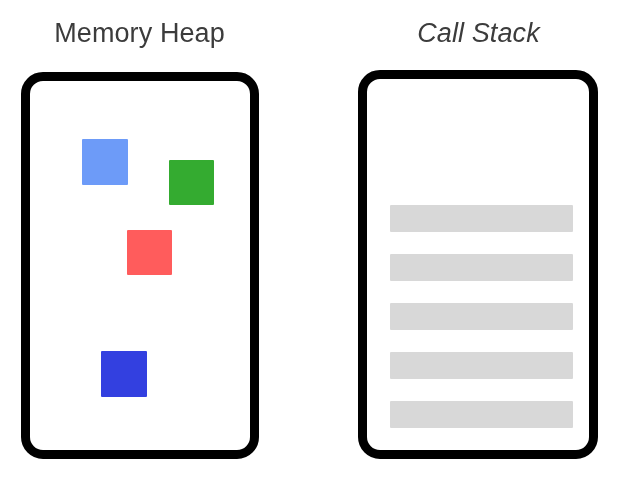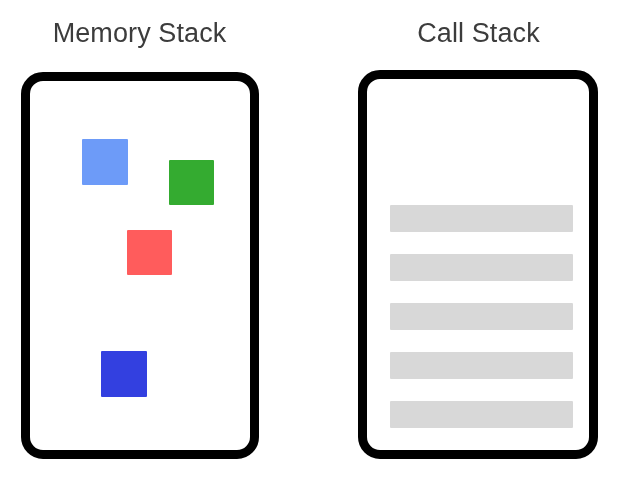--- a/index.html
+++ b/index.html
@@ -39,20 +39,21 @@
   }
   #title-heap {
     left: 0;
     top: 20px;
     width: 279px;
   }
   #title-stack {
     left: 340px;
     top: 20px;
     width: 277px;
+    font-style: italic;
   }
 
   
   .panel-frame {
     position: absolute;
     background: #ffffff;
     border: 9px solid #000000;
     border-radius: 22px;
     box-sizing: border-box;
   }
@@ -93,21 +94,21 @@
     height: 27px;
     background: #d8d8d8;
     border-radius: 1px;
   }
 </style>
 </head>
 <body>
 
 <div class="diagram">
 
-  <div class="panel-title" id="title-heap">Memory Stack</div>
+  <div class="panel-title" id="title-heap">Memory Heap</div>
 
   <div class="panel-title" id="title-stack">Call Stack</div>
 
   <div class="panel-frame" id="panel-heap" style="left: 21px; top: 72px; width: 238px; height: 387px; border-color: rgb(0, 0, 0); border-width: 9px; border-radius: 22px; background: rgb(255, 255, 255);">
     <div class="panel-inner">
       <div class="heap-object" style="left: 52px; top: 58px; width: 46px; height: 46px; background: rgb(109, 155, 248);"></div>
       <div class="heap-object" style="left: 139px; top: 79px; width: 45px; height: 45px; background: rgb(52, 171, 48);"></div>
       <div class="heap-object" style="left: 97px; top: 149px; width: 45px; height: 45px; background: rgb(255, 92, 92);"></div>
       <div class="heap-object" style="left: 71px; top: 270px; width: 46px; height: 46px; background: rgb(51, 64, 224);"></div>
     </div>

